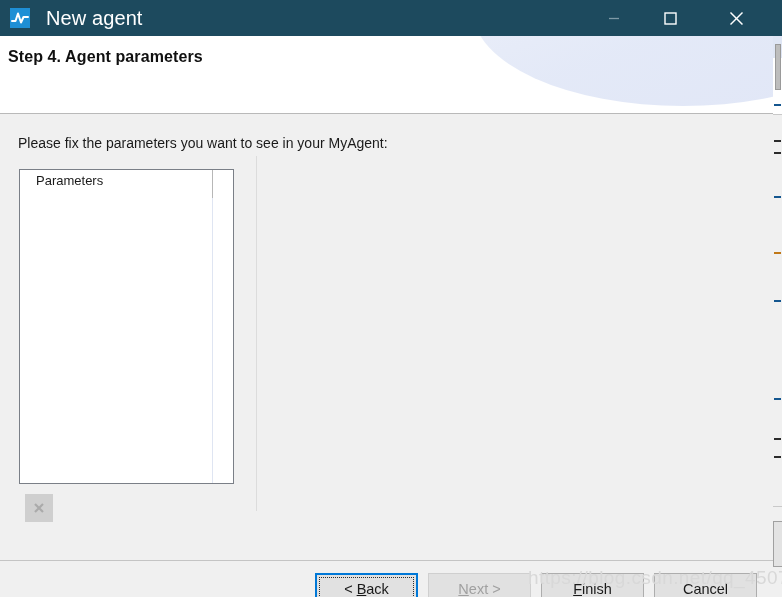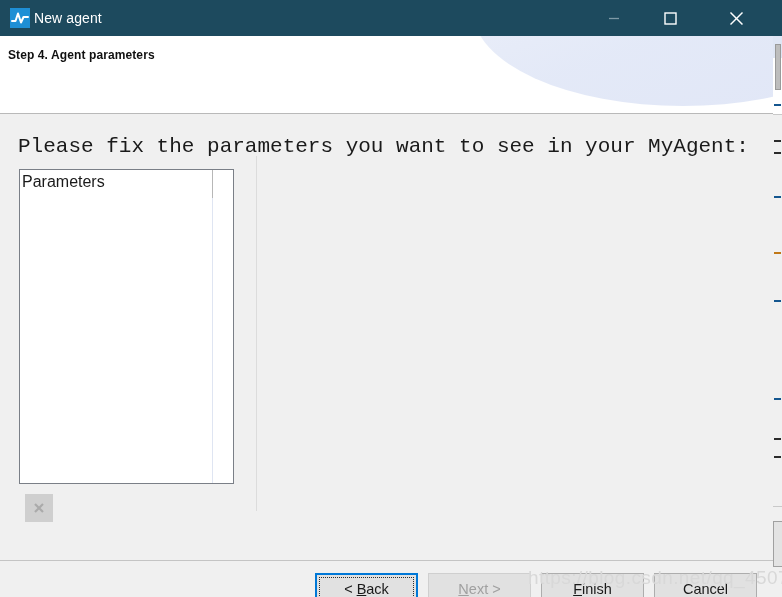--- a/index.html
+++ b/index.html
@@ -104,23 +104,23 @@
     margin-left: 10px;
     width: 20px;
     height: 20px;
     background: #1e8fd5;
     position: relative;
     flex: 0 0 auto;
     border-radius: 1px;
   }
   .app-icon svg { display: block; }
   .title-text {
-    margin-left: 4px;
+    margin-left: 16px;
     color: #ffffff;
-    font-size: 14px;
+    font-size: 20px;
     letter-spacing: 0.1px;
     white-space: nowrap;
   }
   .title-spacer { flex: 1 1 auto; }
   .win-btn {
     width: 46px;
     height: 36px;
     display: flex;
     align-items: center;
     justify-content: center;
@@ -146,40 +146,39 @@
     width: 420px;
     height: 190px;
     border-radius: 50%;
     background: linear-gradient(160deg, #eef1fa 0%, #e2e8f7 55%, #dfe5f6 100%);
     opacity: 0.95;
   }
   .step-title {
     position: absolute;
     left: 8px;
     top: 12px;
-    font-size: 12px;
+    font-size: 16px;
     font-weight: bold;
     color: #101010;
     letter-spacing: 0.1px;
   }
 
   
   .body {
     position: relative;
     height: 446px;
     background: #f0f0f0;
   }
   .instruction {
     position: absolute;
     left: 18px;
     top: 21px;
-    font-size: 21px;
+    font-size: 14px;
     color: #1a1a1a;
     white-space: nowrap;
-    font-family: Liberation Mono, monospace;
   }
 
   .listbox {
     position: absolute;
     left: 19px;
     top: 55px;
     width: 215px;
     height: 315px;
     background: #ffffff;
     border: 1px solid #7a7f87;
@@ -196,22 +195,22 @@
   }
   .listbox-col-divider::before {
     content: "";
     position: absolute;
     top: 0; left: 0;
     width: 1px; height: 28px;
     background: #b7b7b7;
   }
   .list-item {
     position: relative;
-    padding: 3px 0 3px 2px;
-    font-size: 16px;
+    padding: 3px 0 3px 16px;
+    font-size: 13px;
     color: #1a1a1a;
     white-space: nowrap;
   }
   .list-item:first-child { padding-top: 5px; }
 
   .remove-btn {
     position: absolute;
     left: 25px;
     top: 380px;
     width: 28px;

